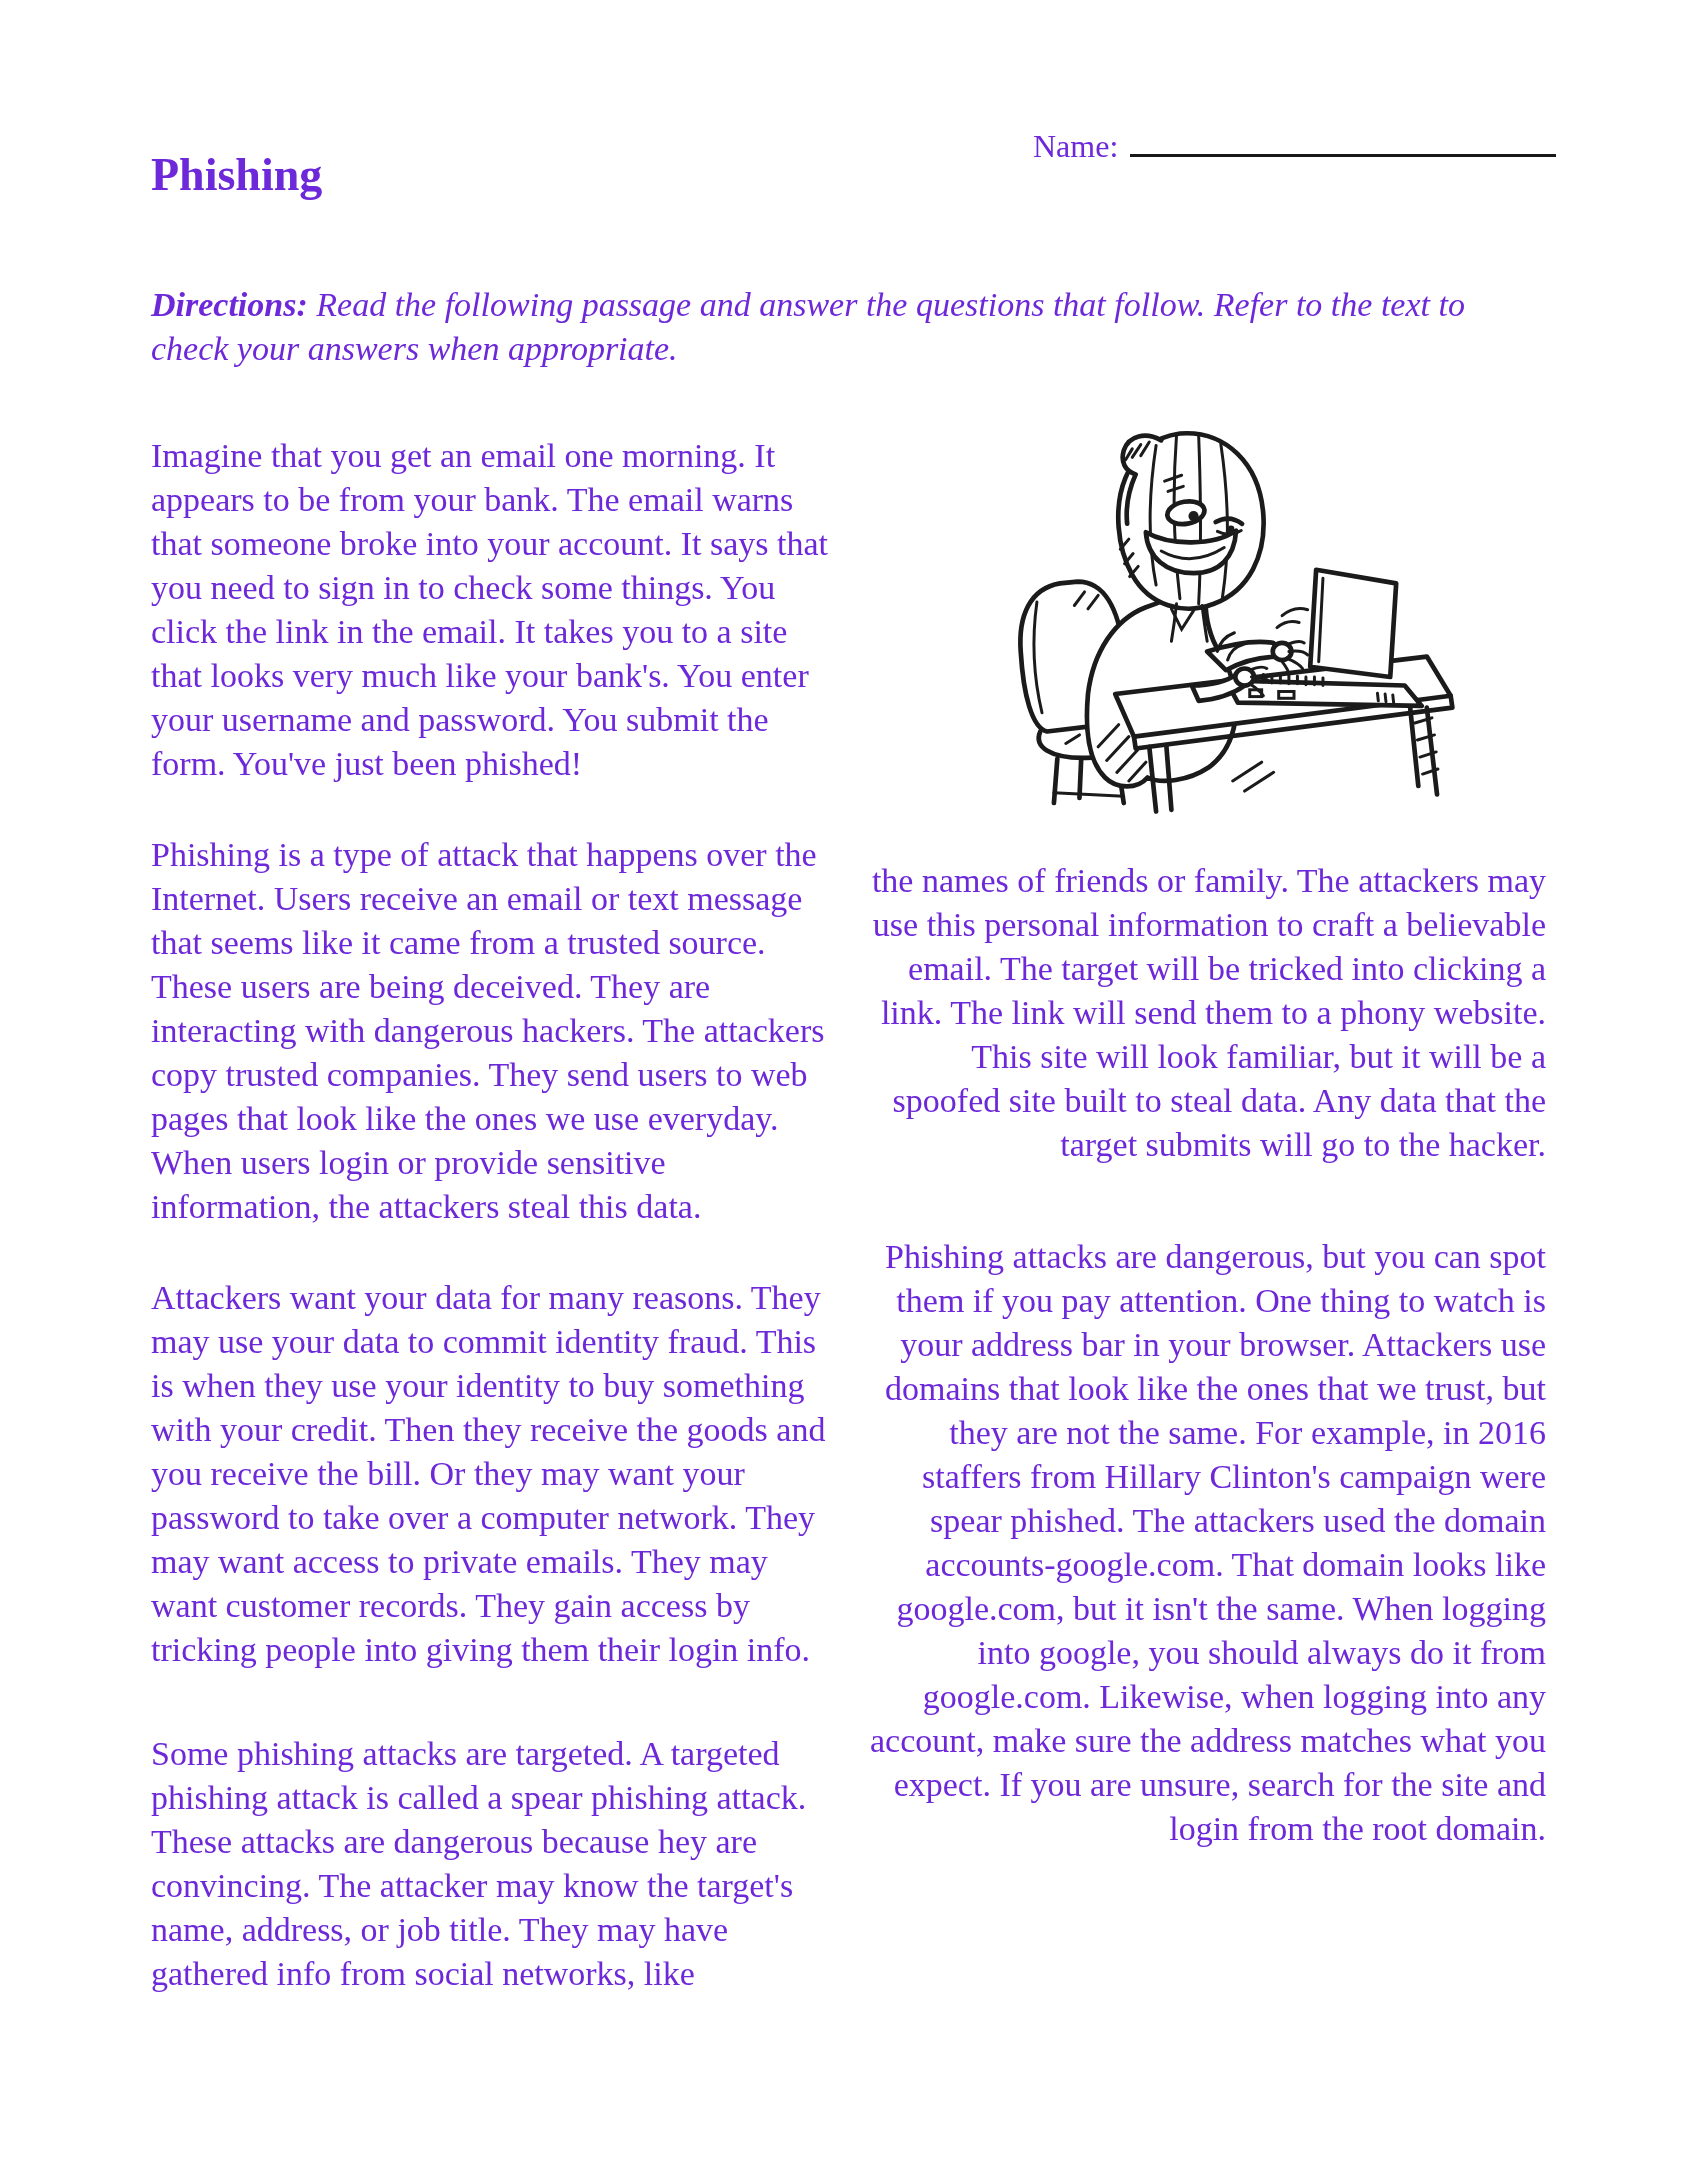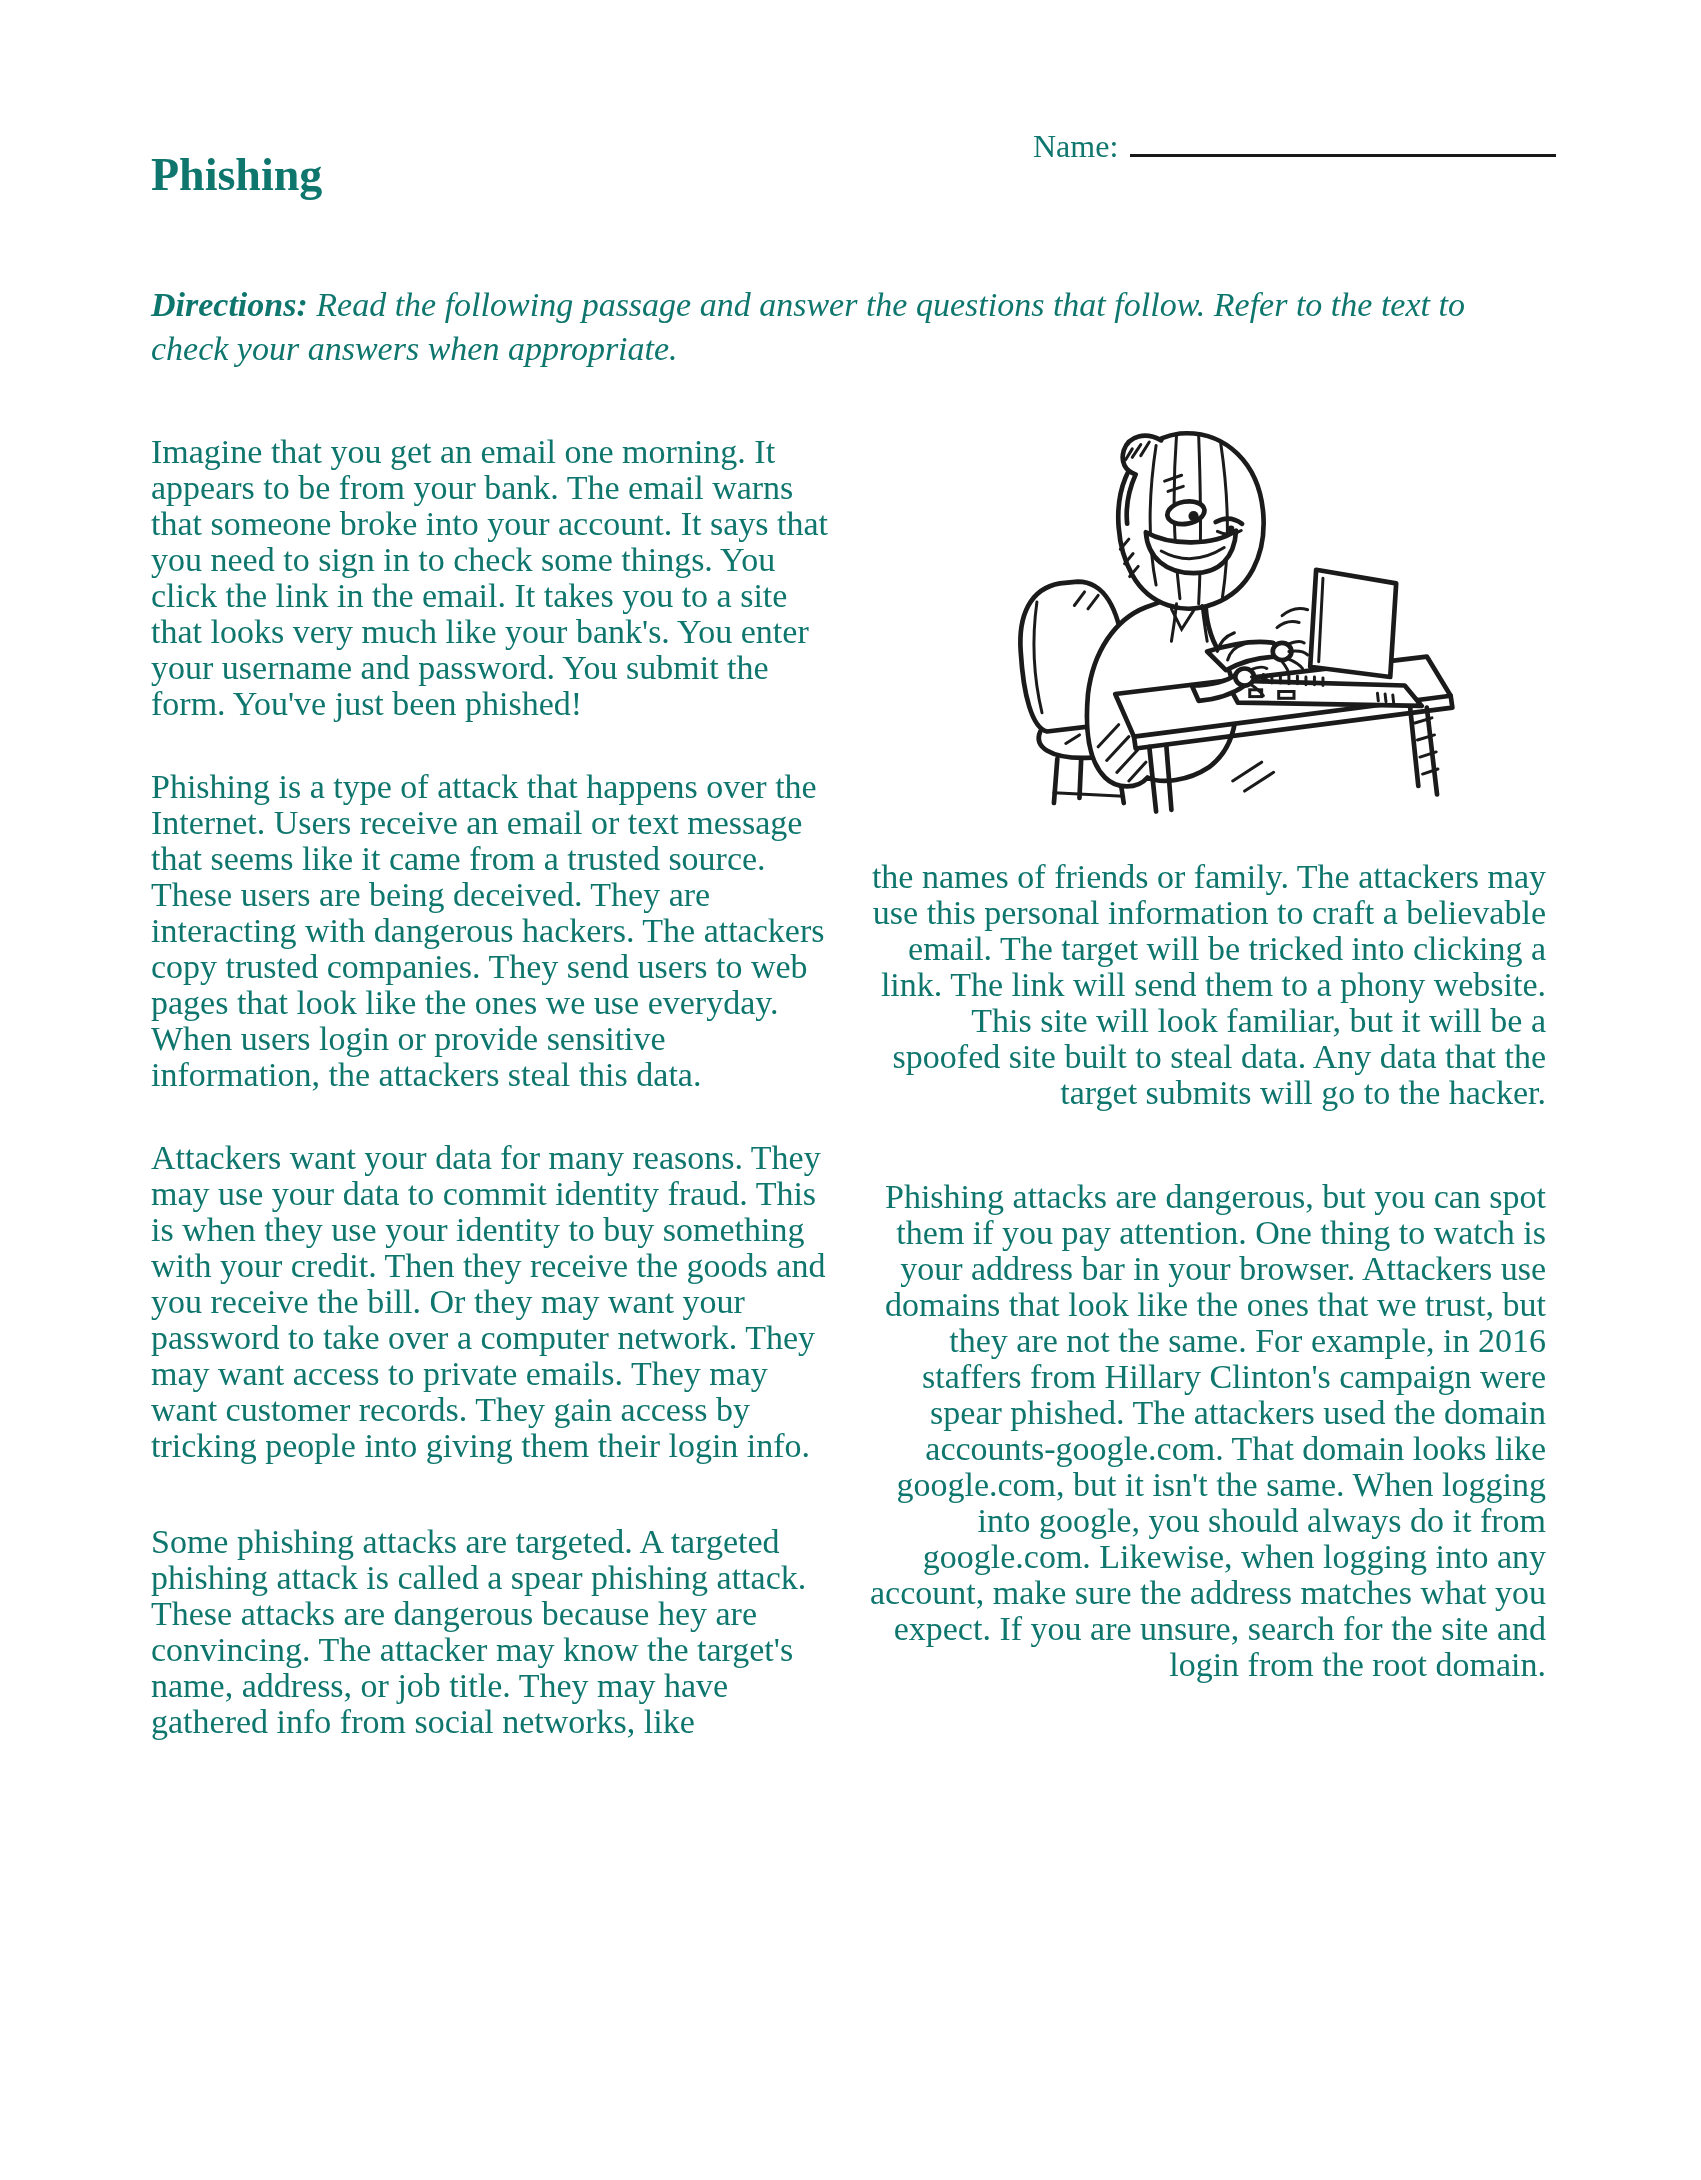--- a/index.html
+++ b/index.html
@@ -1,20 +1,20 @@
 <!DOCTYPE html>
 <html style="font-size:13.6px"><head>
 <meta charset="utf-8">
 <style>
   html,body { margin:0; padding:0; background:#888; }
   .page {
     position:relative;
     width:1701px; height:2181px;
     background:#ffffff;
-    color:#0f766e;
+    color:#6d28d9;
     font-family:"Liberation Serif","DejaVu Serif",serif;
     overflow:hidden;
     margin:0 auto;
   }
   .name-row {
     position:absolute; left:1033px; top:128px;
     font-size:32px; white-space:nowrap;
   }
   .name-line {
     display:inline-block; width:426px; height:2.6px;
@@ -23,21 +23,21 @@
   .title-block {
     position:absolute; left:151px; top:150px;
     font-size:46px; line-height:49px; font-weight:bold;
   }
   .subtitle { }
   .directions {
     position:absolute; left:151px; top:283px; width:1329px;
     font-size:34px; line-height:44px;font-style:italic;
   }
   .directions .dir-label { font-weight:bold; }
-  .col { position:absolute; font-size:34px; line-height:36px; }
+  .col { position:absolute; font-size:34px; line-height:44px; }
   .col-left  { left:151px;  top:434px; width:681px; }
   .col-right { left:865px; top:396px; width:681px;text-align:right; }
   .col p { margin:0 0 47px 0; }
   p.mb65 { }
   p.mb70 { margin-bottom:60px; }
   p.mb80 { margin-bottom:68px; }
   .figure {
     width:613px; height:419px;
     margin:0 0 44px 114px;
   }

